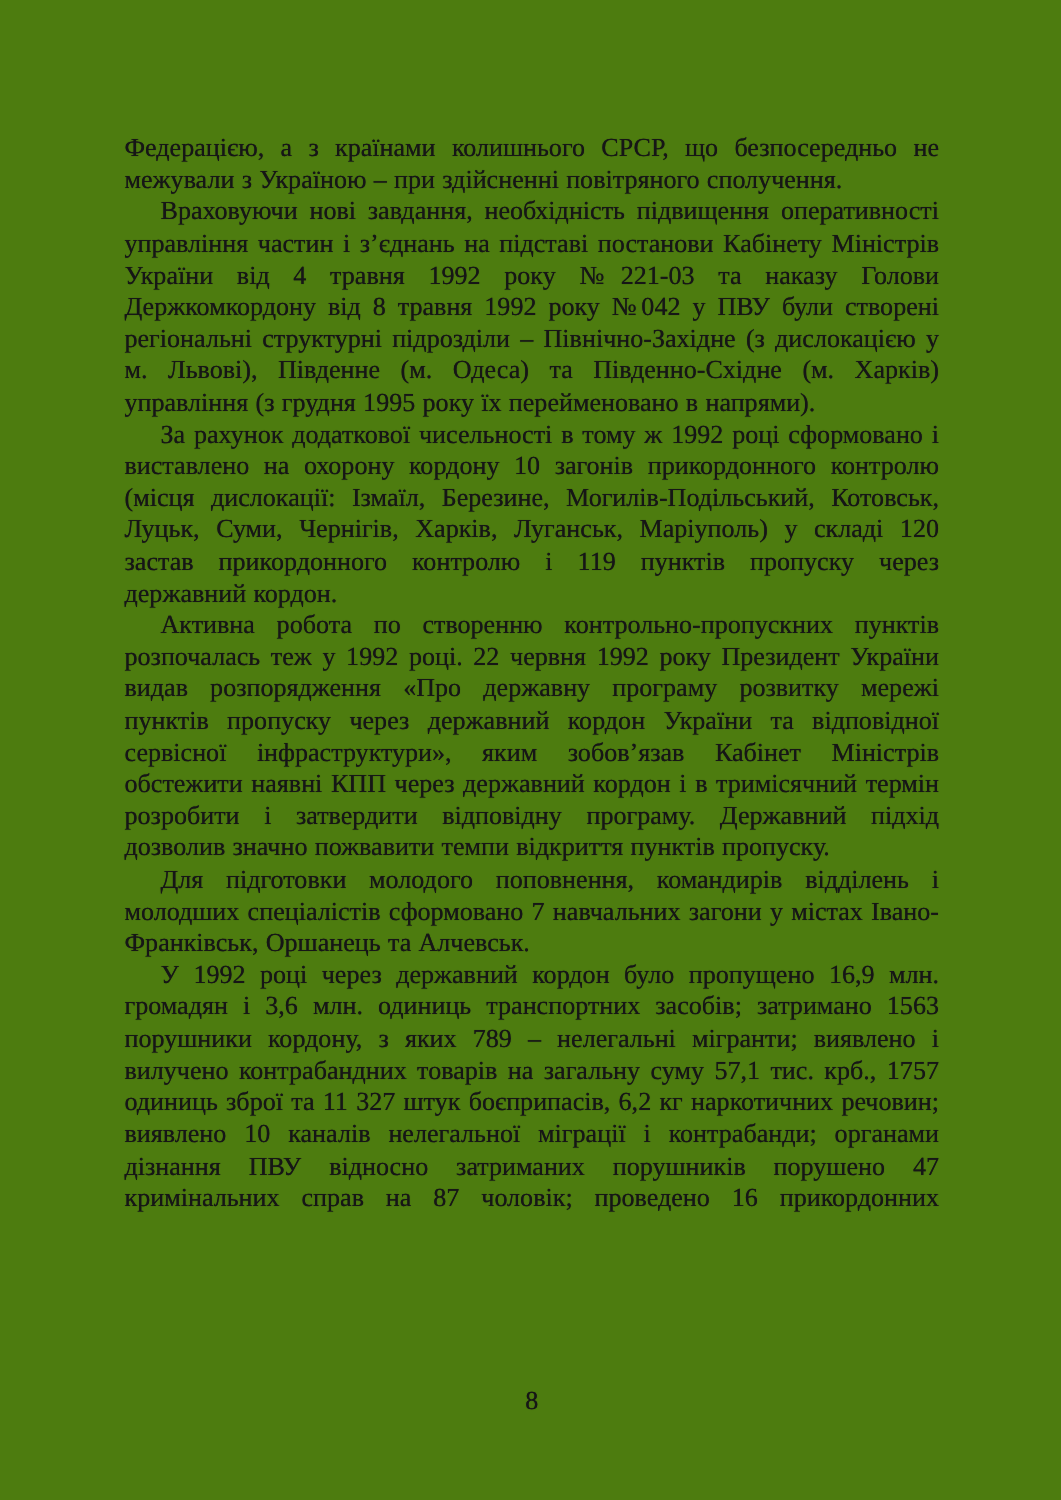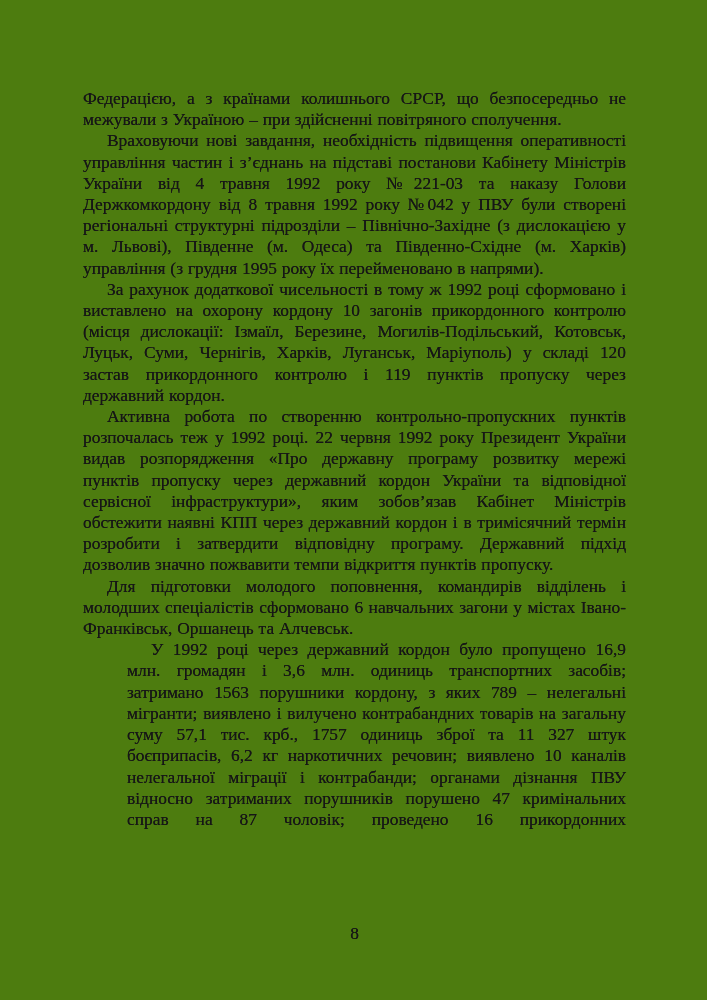--- a/index.html
+++ b/index.html
@@ -31,21 +31,20 @@
     
     text-shadow: 0 0 0.45px #1a1a1a;
     word-spacing: 0.5px;
   }
   .text-block p.indent {
     text-indent: 24px;
   }
   
   .text-block p.cont-next {
     text-align-last: justify;
-    margin-left: 44px;
   }
   .page-number {
     position: absolute;
     left: 83px;
     top: 923px;
     width: 543px;
     text-align: center;
     font-size: 17.4px;
     line-height: 21.2px;
     text-shadow: 0 0 0.45px #1a1a1a;
@@ -53,18 +52,18 @@
 </style>
 </head>
 <body>
 
 <div class="page">
   <div class="text-block">
     <p>Федерацією, а з країнами колишнього СРСР, що безпосередньо не межували з Україною – при здійсненні повітряного сполучення.</p>
     <p class="indent">Враховуючи нові завдання, необхідність підвищення оперативності управління частин і з’єднань на підставі постанови Кабінету Міністрів України від 4 травня 1992 року №221-03 та наказу Голови Держкомкордону від 8 травня 1992 року №042 у ПВУ були створені регіональні структурні підрозділи – Північно-Західне (з дислокацією у м. Львові), Південне (м. Одеса) та Південно-Східне (м. Харків) управління (з грудня 1995 року їх перейменовано в напрями).</p>
     <p class="indent">За рахунок додаткової чисельності в тому ж 1992 році сформовано і виставлено на охорону кордону 10 загонів прикордонного контролю (місця дислокації: Ізмаїл, Березине, Могилів-Подільський, Котовськ, Луцьк, Суми, Чернігів, Харків, Луганськ, Маріуполь) у складі 120 застав прикордонного контролю і 119 пунктів пропуску через державний кордон.</p>
     <p class="indent">Активна робота по створенню контрольно-пропускних пунктів розпочалась теж у 1992 році. 22 червня 1992 року Президент України видав розпорядження «Про державну програму розвитку мережі пунктів пропуску через державний кордон України та відповідної сервісної інфраструктури», яким зобов’язав Кабінет Міністрів обстежити наявні КПП через державний кордон і в тримісячний термін розробити і затвердити відповідну програму. Державний підхід дозволив значно пожвавити темпи відкриття пунктів пропуску.</p>
-    <p class="indent">Для підготовки молодого поповнення, командирів відділень і молодших спеціалістів сформовано 6 навчальних загони у містах Івано-Франківськ, Оршанець та Алчевськ.</p>
+    <p class="indent">Для підготовки молодого поповнення, командирів відділень і молодших спеціалістів сформовано 7 навчальних загони у містах Івано-Франківськ, Оршанець та Алчевськ.</p>
     <p class="indent cont-next">У 1992 році через державний кордон було пропущено 16,9 млн. громадян і 3,6 млн. одиниць транспортних засобів; затримано 1563 порушники кордону, з яких 789 – нелегальні мігранти; виявлено і вилучено контрабандних товарів на загальну суму 57,1 тис. крб., 1757 одиниць зброї та 11 327 штук боєприпасів, 6,2 кг наркотичних речовин; виявлено 10 каналів нелегальної міграції і контрабанди; органами дізнання ПВУ відносно затриманих порушників порушено 47 кримінальних справ на 87 чоловік; проведено 16 прикордонних</p>
   </div>
 
   <div class="page-number">8</div>
 </div>
 
 </body></html>

